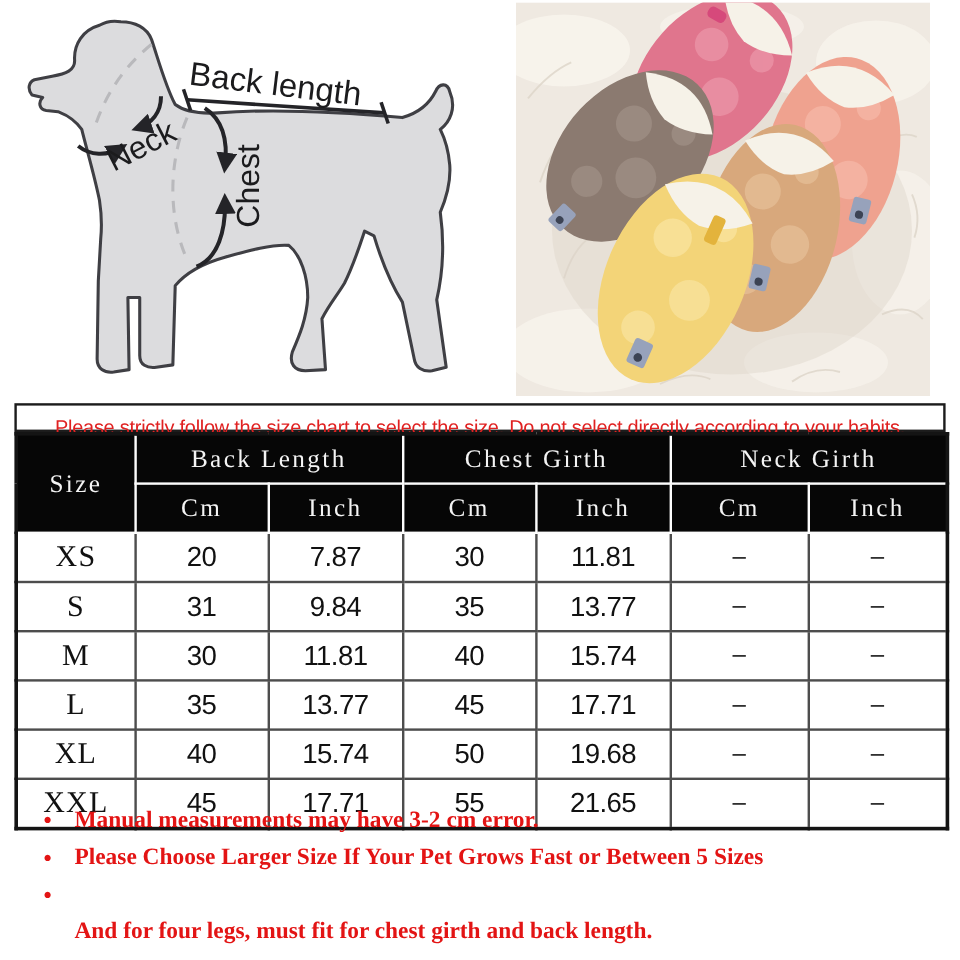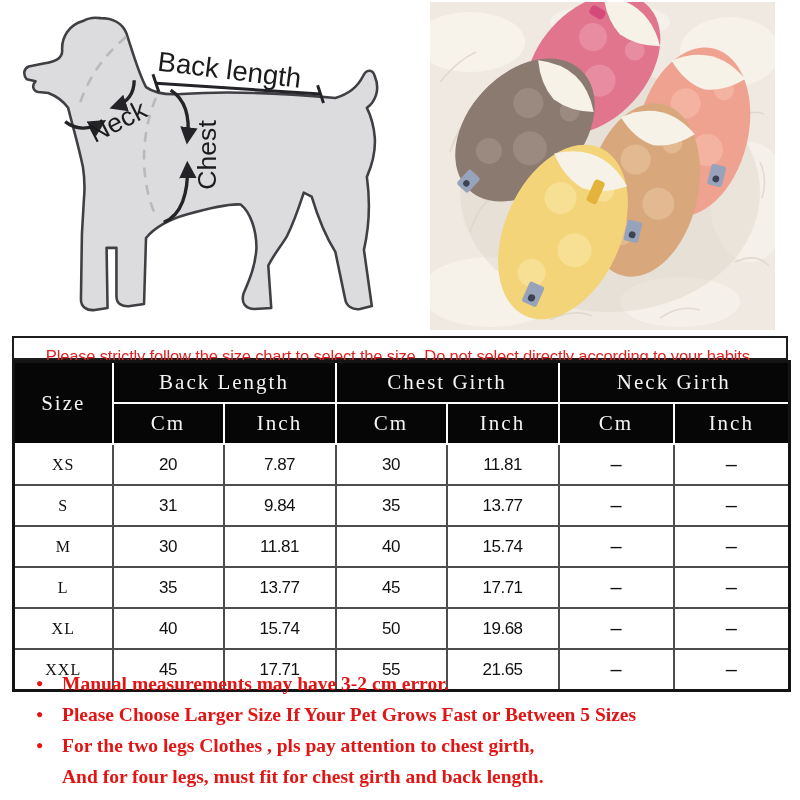--- a/index.html
+++ b/index.html
@@ -16,22 +16,22 @@
           display:flex;align-items:center;justify-content:center;}
   .banner span{color:#e02121;font-size:16.6px;letter-spacing:-0.2px;white-space:nowrap;margin-top:18px;}
 
   
   table.size-table{position:absolute;left:12px;top:360px;width:776px;
           border-collapse:collapse;table-layout:fixed;border:3px solid #141414;}
   table.size-table th{background:#060606;color:#f4f4f4;font-family:"Liberation Serif",serif;
           font-weight:normal;font-size:21px;letter-spacing:2px;border:2px solid #fdfdfd;height:37px;}
   table.size-table td{background:#ffffff;color:#111;border:2px solid #4d4d4d;height:37px;
           text-align:center;vertical-align:middle;}
-  td.size-cell{font-family:"Liberation Serif",serif;font-size:16px;letter-spacing:1px;}
-  td.num-cell{font-family:"Liberation Sans",sans-serif;font-size:17px;letter-spacing:-0.5px;}
+  td.size-cell{font-family:"Liberation Serif",serif;font-size:25px;letter-spacing:1px;}
+  td.num-cell{font-family:"Liberation Sans",sans-serif;font-size:23px;letter-spacing:-0.5px;}
   td.dash-cell{font-size:20px;color:#333;}
 
   
   .notes{position:absolute;left:0;top:668px;width:800px;
          font-family:"Liberation Serif",serif;font-weight:700;color:#e31414;}
   .note-line{position:relative;padding-left:62px;height:31px;line-height:31px;
              font-size:19.5px;white-space:nowrap;}
   .note-line .bullet{position:absolute;left:36px;top:0;font-size:12px;color:#e31414;}
 </style>
 </head>
@@ -284,20 +284,19 @@
     <div class="note-line">
       <span class="bullet">●</span>
       <span>Manual measurements may have 3-2 cm error.</span>
     </div>
     <div class="note-line">
       <span class="bullet">●</span>
       <span>Please Choose Larger Size If Your Pet Grows Fast or Between 5 Sizes</span>
     </div>
     <div class="note-line">
       <span class="bullet">●</span>
-      <span>For the two legs Clothes , pls pay attention to chest girth,</span>
     </div>
     <div class="note-line">
       <span>And for four legs, must fit for chest girth and back length.</span>
     </div>
   </div>
 
 </div>
 
 </body></html>

